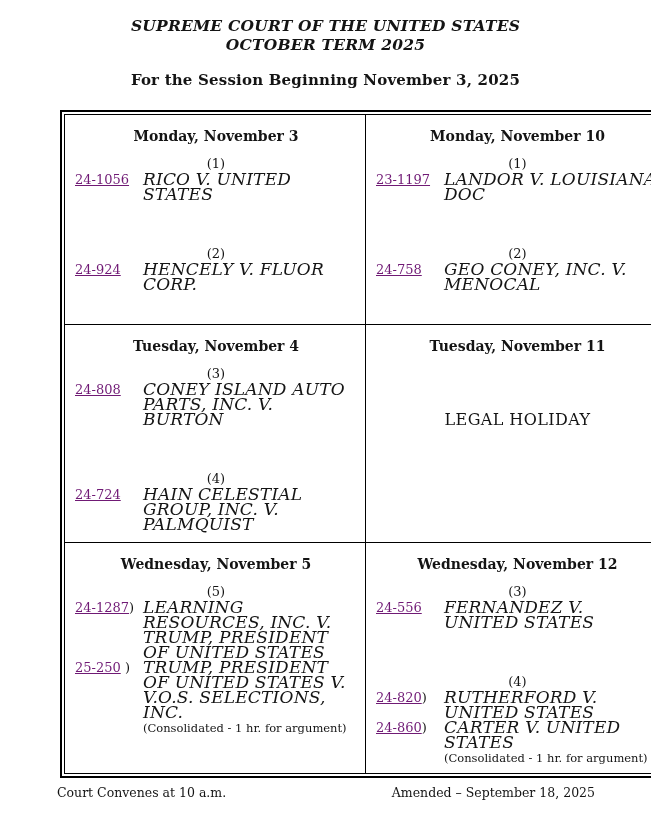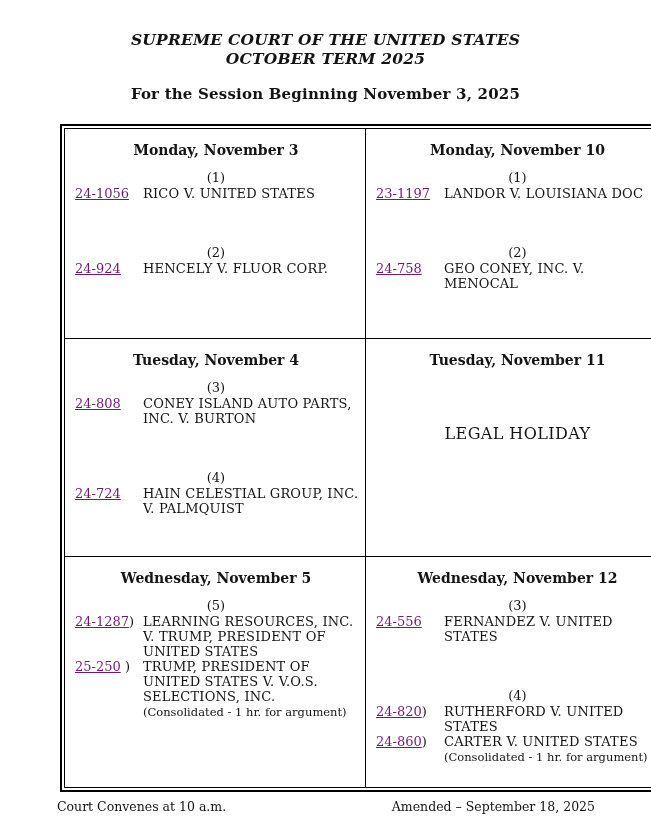--- a/index.html
+++ b/index.html
@@ -4,21 +4,21 @@
 <style>
   * { box-sizing: border-box; margin: 0; padding: 0; }
   html, body { background: #ffffff; }
   body {
     width: 651px; height: 819px;
     font-family: "DejaVu Serif", "Liberation Serif", serif;
     color: #141414;
     overflow: hidden;
     position: relative;
   }
-  .doc-header { text-align: center; padding-top: 30px; }
+  .doc-header { text-align: center; padding-top: 16px; }
   .title-line {
     font-weight: bold; font-style: italic;
     font-size: 15.5px; line-height: 19px; letter-spacing: 0.2px;
   }
   .session-line {
     font-weight: bold; font-size: 15px; margin-top: 17px; letter-spacing: 0.2px;
   }
 
   
   .table-outer {
@@ -49,21 +49,21 @@
   }
   .entry + .entry { margin-top: 44px; }
   .seq { text-align: center; font-size: 13px; line-height: 15px; margin-bottom: 1px; }
   .case-row { display: flex; align-items: flex-start; }
   .docket-col {
     flex: 0 0 70px; font-size: 13px; line-height: 15px; white-space: pre;
     padding-left: 2px;
   }
   .docket-link { color: #701a75; text-decoration: underline; cursor: pointer; }
   .suffix { color: #141414; }
-  .case-name { flex: 1; font-size: 13px; line-height: 15px; letter-spacing: 0.2px; }
+  .case-name { flex: 1; font-size: 17px; line-height: 15px; letter-spacing: 0.2px; font-style: italic; }
   .case-note { flex: 1; font-size: 11.5px; line-height: 14px; padding-top: 1px; }
   .holiday {
     text-align: center; font-size: 16px; letter-spacing: 0.4px; margin-top: 55px;
   }
 
   .doc-footer {
     display: flex; justify-content: space-between;
     margin-left: 57px; width: 538px; margin-top: 7px;
     font-size: 12.5px; line-height: 16px;
   }

